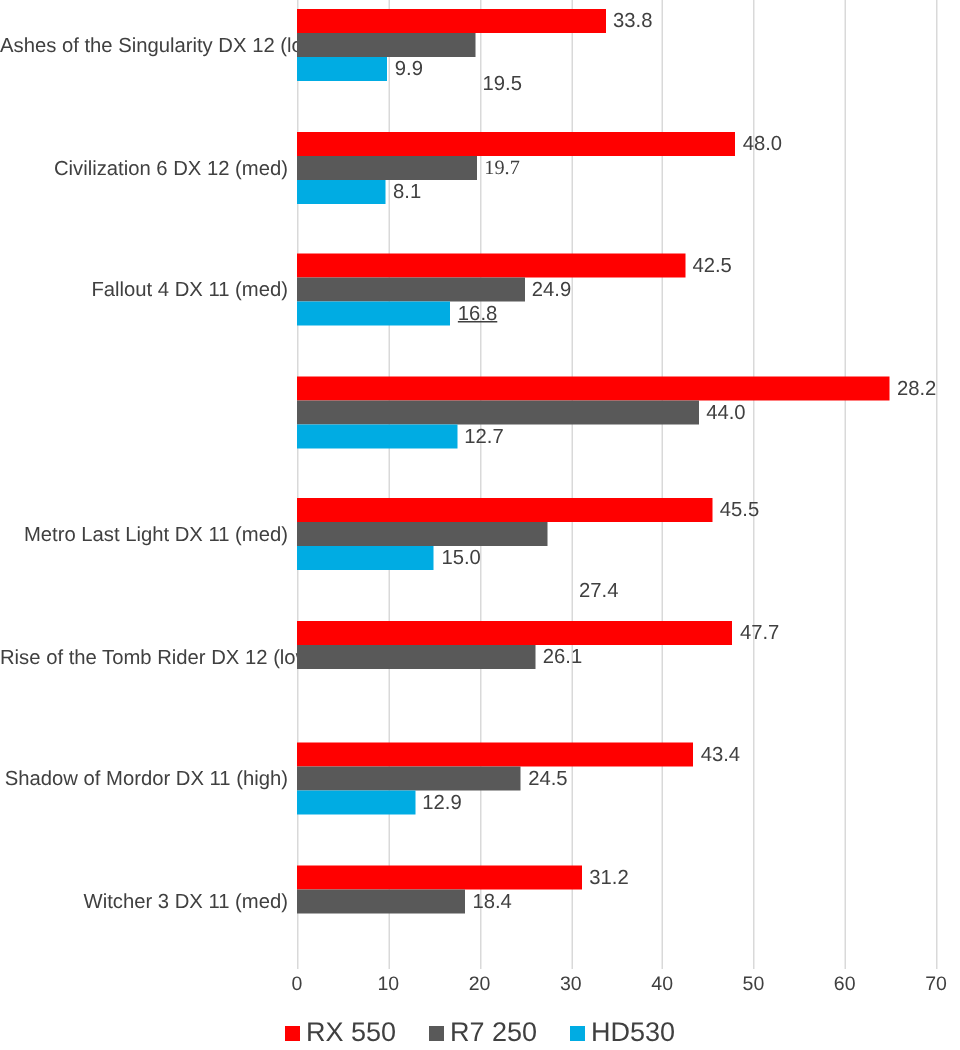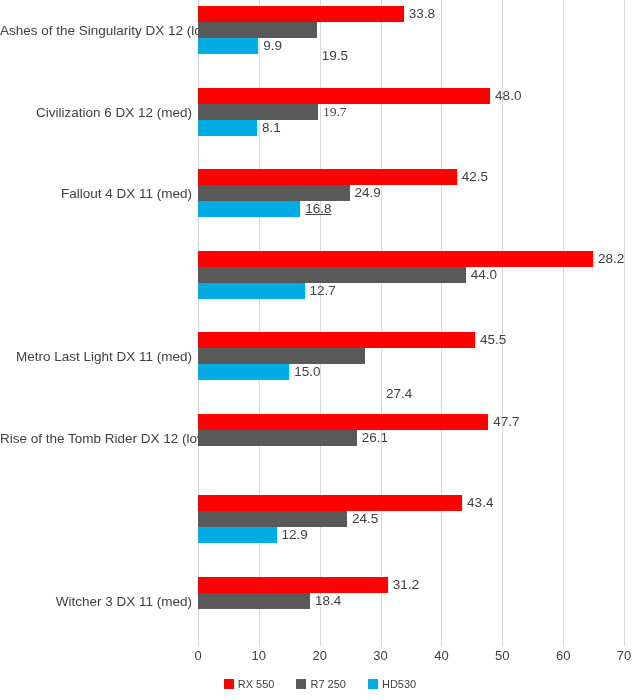--- a/index.html
+++ b/index.html
@@ -105,41 +105,42 @@
     width: 640px;
     display: flex;
     justify-content: center;
     align-items: center;
     gap: 22px;
   }
   .legend-item {
     display: flex;
     align-items: center;
     gap: 4px;
-    font-size: 11px;
+    font-size: 18px;
     color: #404040;
     white-space: nowrap;
   }
   .legend-swatch {
     width: 10px;
     height: 10px;
     display: inline-block;
   }
 </style>
 </head>
 <body>
 
 <div id="chart-root">
 
   <div class="cat-label-layer">
       <div class="cat-label" style="top: 30px;">Ashes of the Singularity DX 12 (low)</div>
       <div class="cat-label" style="top: 111.5px;">Civilization 6 DX 12 (med)</div>
       <div class="cat-label" style="top: 193px;">Fallout 4 DX 11 (med)</div>
       <div class="cat-label" style="top: 356px;">Metro Last Light DX 11 (med)</div>
       <div class="cat-label" style="top: 437.5px;">Rise of the Tomb Rider DX 12 (low)</div>
+      <div class="cat-label" style="top: 519px;">Shadow of Mordor DX 11 (high)</div>
       <div class="cat-label" style="top: 600.5px;">Witcher 3 DX 11 (med)</div>
     </div>
 
   <div class="plot-area">
       <div class="gridline axis-zero" style="left: 0px;"></div>
       <div class="tick-mark" style="left: 0px;"></div>
       <div class="tick-label" style="left: 0px;">0</div>
       <div class="gridline" style="left: 60.8571px;"></div>
       <div class="tick-mark" style="left: 60.8571px;"></div>
       <div class="tick-label" style="left: 60.8571px;">10</div>

